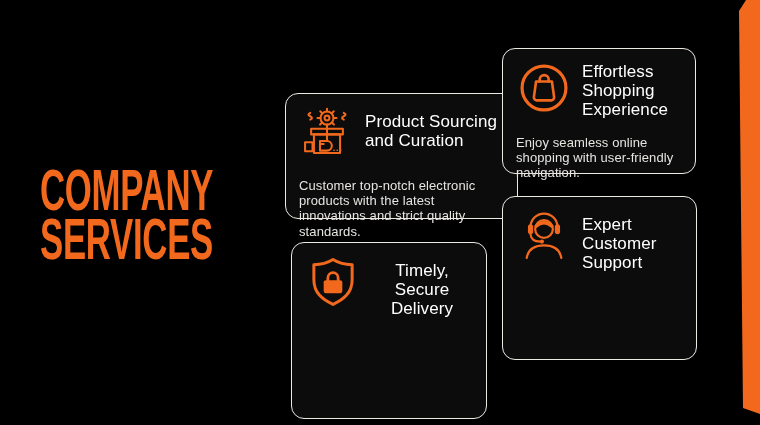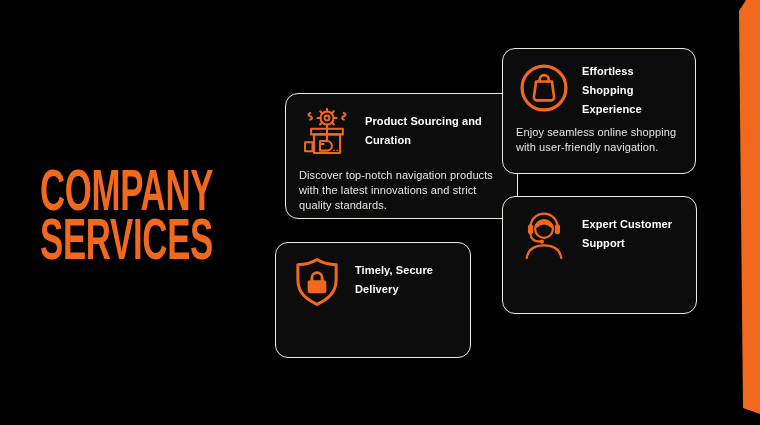--- a/index.html
+++ b/index.html
@@ -20,34 +20,34 @@
   .card{
     position:absolute;box-sizing:border-box;
     background:var(--card-background,#0C0C0C);
     border:1.6px solid var(--card-border,#EDE9E3);
     border-radius:13px;
     padding:11px 13px 10px 13px;
     color:var(--body,#E7E5E2);
   }
   .card-1{left:285px;top:93px;width:233px;height:126px;}
   .card-2{left:502px;top:48px;width:194px;height:126px;}
-  .card-3{left:275px;top:242px;width:196px;height:116px;}
-  .card-4{left:502px;top:196px;width:195px;height:118px;}
+  .card-3{left:291px;top:242px;width:196px;height:177px;text-align:center;}
+  .card-4{left:502px;top:196px;width:195px;height:164px;}
   .head{display:flex;align-items:flex-start;gap:10px;min-height:57px;}
   .icon{flex:0 0 auto;color:var(--accent,#F2691E);display:block;}
   .icon svg{width:56px;height:56px;display:block;}
   .card h2{
     margin:7px 0 0 0;flex:1 1 auto;
     color:var(--heading,#fff);
-    font-size:11px;line-height:19px;font-weight:700;letter-spacing:0.1px;
+    font-size:17px;line-height:19px;font-weight:400;letter-spacing:0.1px;
   }
   .card-2 h2{margin-top:2px;}
   .card p{
-    margin:6px 0 0 0;
-    font-size:11px;line-height:15.2px;letter-spacing:0.1px;
+    margin:16px 0 0 0;
+    font-size:13px;line-height:15.2px;letter-spacing:0.1px;
   }
   
   .stripe{
     position:absolute;right:0;top:0;width:21px;height:425px;
     background:var(--accent,#F2691E);
     clip-path:polygon(7px 0px,21px 0px,21px 414px,4px 408px,0px 11px);
   }
 </style>
 </head>
 <body>
@@ -74,21 +74,21 @@
           <path d="M22.5,38.5 h7.5 a5.2,5.2 0 0 1 5.2,5.2 a5.2,5.2 0 0 1 -5.2,5.2 h-7.5 z"></path>
           <path d="M22.5,41.8 h4"></path>
           <rect x="6.5" y="40" width="8" height="9.5"></rect>
           <circle cx="37.5" cy="48.5" r="0.9" fill="currentColor" stroke="none"></circle>
           <circle cx="41" cy="48.5" r="0.9" fill="currentColor" stroke="none"></circle>
           <circle cx="44.5" cy="48.5" r="0.9" fill="currentColor" stroke="none"></circle>
         </svg>
       </span>
       <h2>Product Sourcing and Curation</h2>
     </div>
-    <p>Discover top-notch navigation products with the latest innovations and strict quality standards.</p>
+    <p>Customer top-notch electronic products with the latest innovations and strict quality standards.</p>
   </section>
 
   <section class="card card-2">
     <div class="head">
       <span class="icon">
         <svg viewBox="0 0 60 60" fill="none" stroke="currentColor" stroke-linecap="round" stroke-linejoin="round">
           <circle cx="30" cy="30" r="23.5" stroke-width="3.4"></circle>
           <path stroke-width="2.8" d="M21.5,23 h17 l2.3,16.5 a3.2,3.2 0 0 1 -3.2,3.7 h-15.2 a3.2,3.2 0 0 1 -3.2,-3.7 z"></path>
           <path stroke-width="2.8" d="M25.4,23 v-2 a4.8,4.8 0 0 1 9.6,0 v2"></path>
         </svg>

